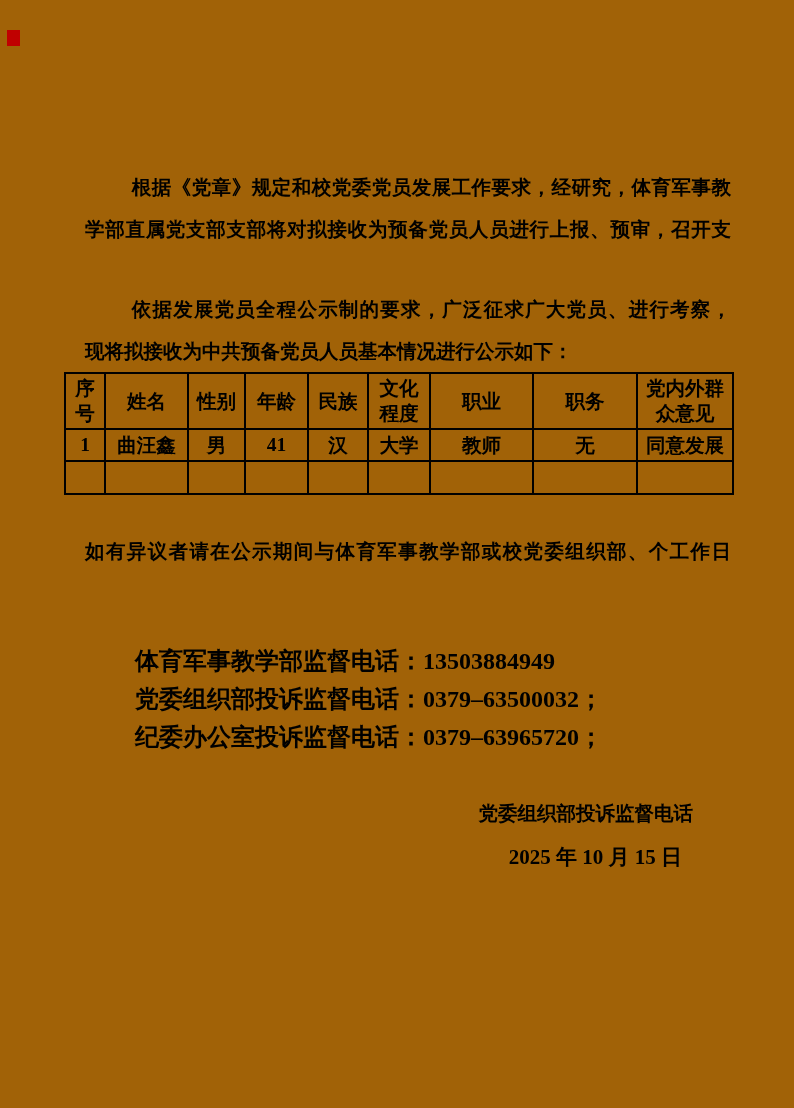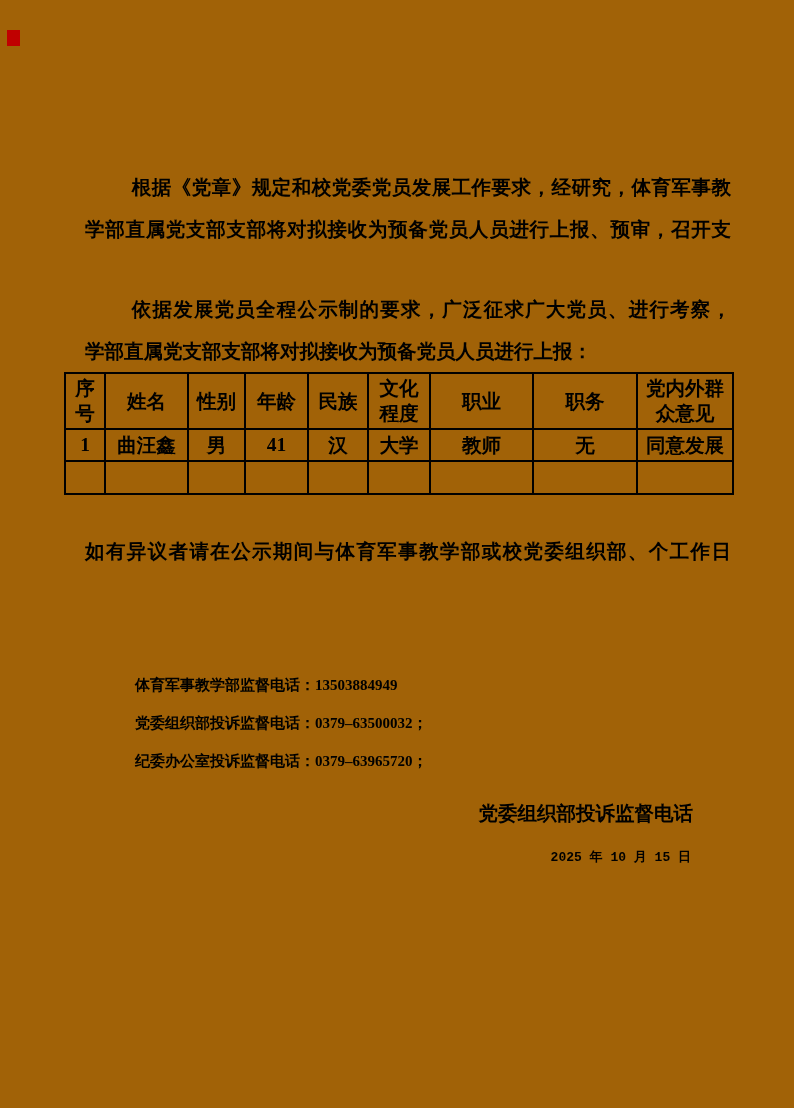--- a/index.html
+++ b/index.html
@@ -50,53 +50,52 @@
     vertical-align: middle;
     font-weight: 700;
     overflow: hidden;
   }
   .notice-table th { white-space: pre-line; line-height: 25px; }
   tr.hrow { height: 56px; }
   tr.drow { height: 32px; }
   tr.erow { height: 33px; }
   .contacts {
     position: absolute;
-    left: 135px; top: 666px;
-    font-size: 15px;
+    left: 135px; top: 642px;
+    font-size: 24px;
   }
   .contact-line { height: 38px; line-height: 38px; white-space: nowrap; }
   .sig-org {
     position: absolute;
     top: 802px; right: 101px;
     font-size: 19.5px; line-height: 23px;
     white-space: nowrap;
   }
   .sig-date {
     position: absolute;
-    top: 846px; right: 103px;
-    font-size: 13px; line-height: 23px;
+    top: 846px; right: 112px;
+    font-size: 21px; line-height: 23px;
     white-space: nowrap;
-    font-family: Liberation Mono, monospace;
   }
 </style>
 </head>
 <body>
 
 <div class="page">
 
   <div class="red-marker" style="background: rgb(192, 0, 0);"></div>
 
   <div class="para p1">
     <div class="line indent just">根据《党章》规定和校党委党员发展工作要求，经研究，体育军事教</div>
     <div class="line just">学部直属党支部支部将对拟接收为预备党员人员进行上报、预审，召开支</div>
   </div>
 
   <div class="para p2">
     <div class="line indent just">依据发展党员全程公示制的要求，广泛征求广大党员、进行考察，</div>
-    <div class="line">学部直属党支部支部将对拟接收为预备党员人员进行上报：</div>
+    <div class="line">现将拟接收为中共预备党员人员基本情况进行公示如下：</div>
   </div>
 
   <table class="notice-table">
     <colgroup>
       <col style="width:40px">
         <col style="width:83px">
         <col style="width:57px">
       <col style="width:63px">
         <col style="width:60px">
         <col style="width:62px">

